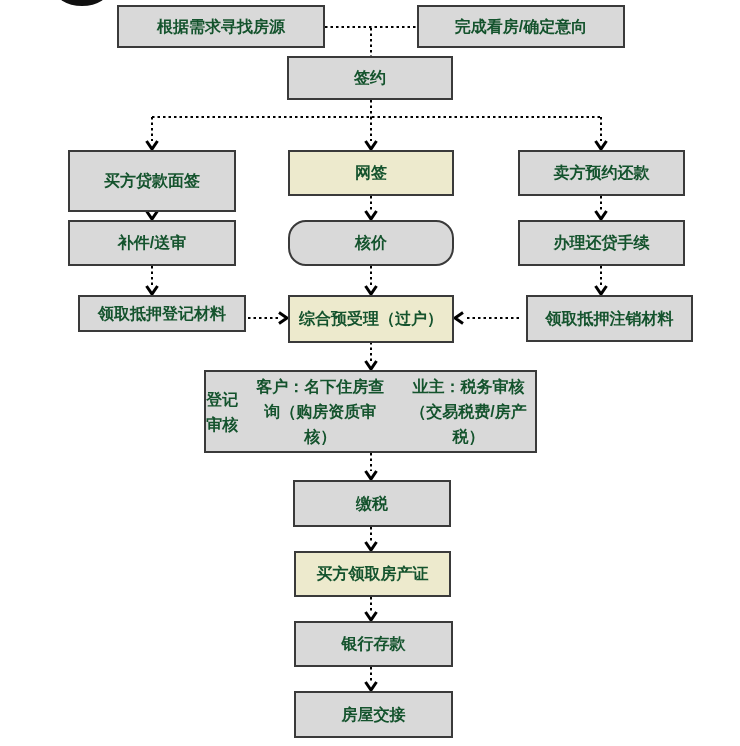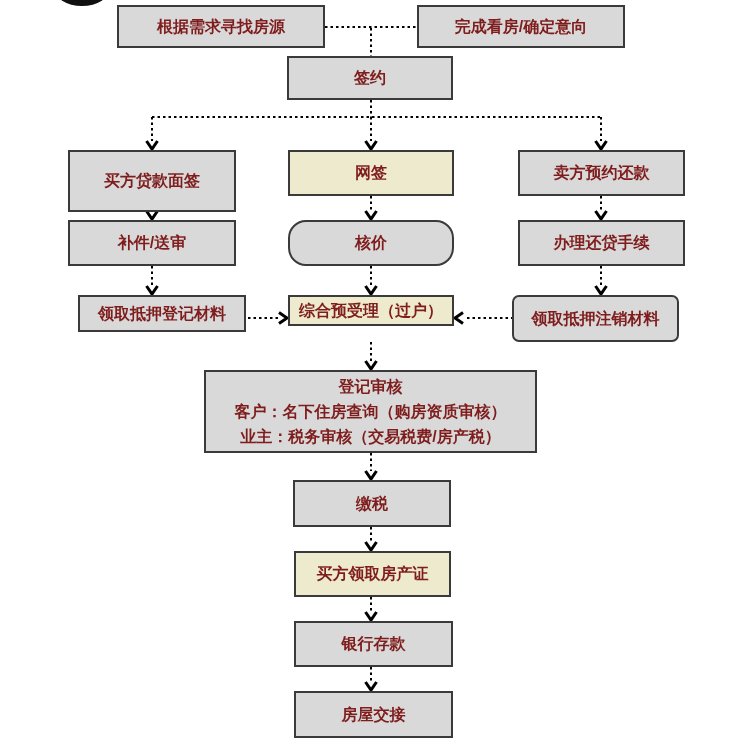--- a/index.html
+++ b/index.html
@@ -14,25 +14,25 @@
     position:absolute;
     box-sizing:border-box;
     background:#d9d9d9;
     border:2px solid #3a3a3a;
     display:flex;
     align-items:center;
     justify-content:center;
     text-align:center;
     font-weight:bold;
     font-size:16px;
-    color:#7f1d1d;
+    color:#14532d;
     line-height:1.2;
   }
   .node.highlight{background:#edeacd;align-items:center;}
-  .node.multiline{flex-direction:column;line-height:25px;}
+  .node.multiline{line-height:25px;gap:12px;}
   .connectors{position:absolute;left:0;top:0;}
   .deco-circle{
     position:absolute;
     left:54px;top:-30px;width:56px;height:36px;
     background:#101010;border-radius:50%;
   }
 </style>
 </head>
 <body>
 
@@ -110,24 +110,24 @@
   <div class="node" style="left:288px;top:220px;width:166px;height:46px;border-radius:18px;">
     <span>核价</span>
   </div>
   <div class="node" style="left:518px;top:220px;width:167px;height:46px;">
     <span>办理还贷手续</span>
   </div>
 
   <div class="node" style="left:78px;top:295px;width:168px;height:37px;">
     <span>领取抵押登记材料</span>
   </div>
-  <div class="node highlight" style="left:288px;top:295px;width:166px;height:31px;">
+  <div class="node highlight" style="left:288px;top:295px;width:166px;height:48px;">
     <span>综合预受理（过户）</span>
   </div>
-  <div class="node" style="left:512px;top:295px;width:167px;height:47px;border-radius:7px;">
+  <div class="node" style="left:526px;top:295px;width:167px;height:47px;">
     <span>领取抵押注销材料</span>
   </div>
 
   <div class="node multiline" style="left:204px;top:370px;width:333px;height:83px;">
     <span>登记审核</span>
     <span>客户：名下住房查询（购房资质审核）</span>
     <span>业主：税务审核（交易税费/房产税）</span>
   </div>
 
   <div class="node" style="left:293px;top:480px;width:158px;height:47px;">

